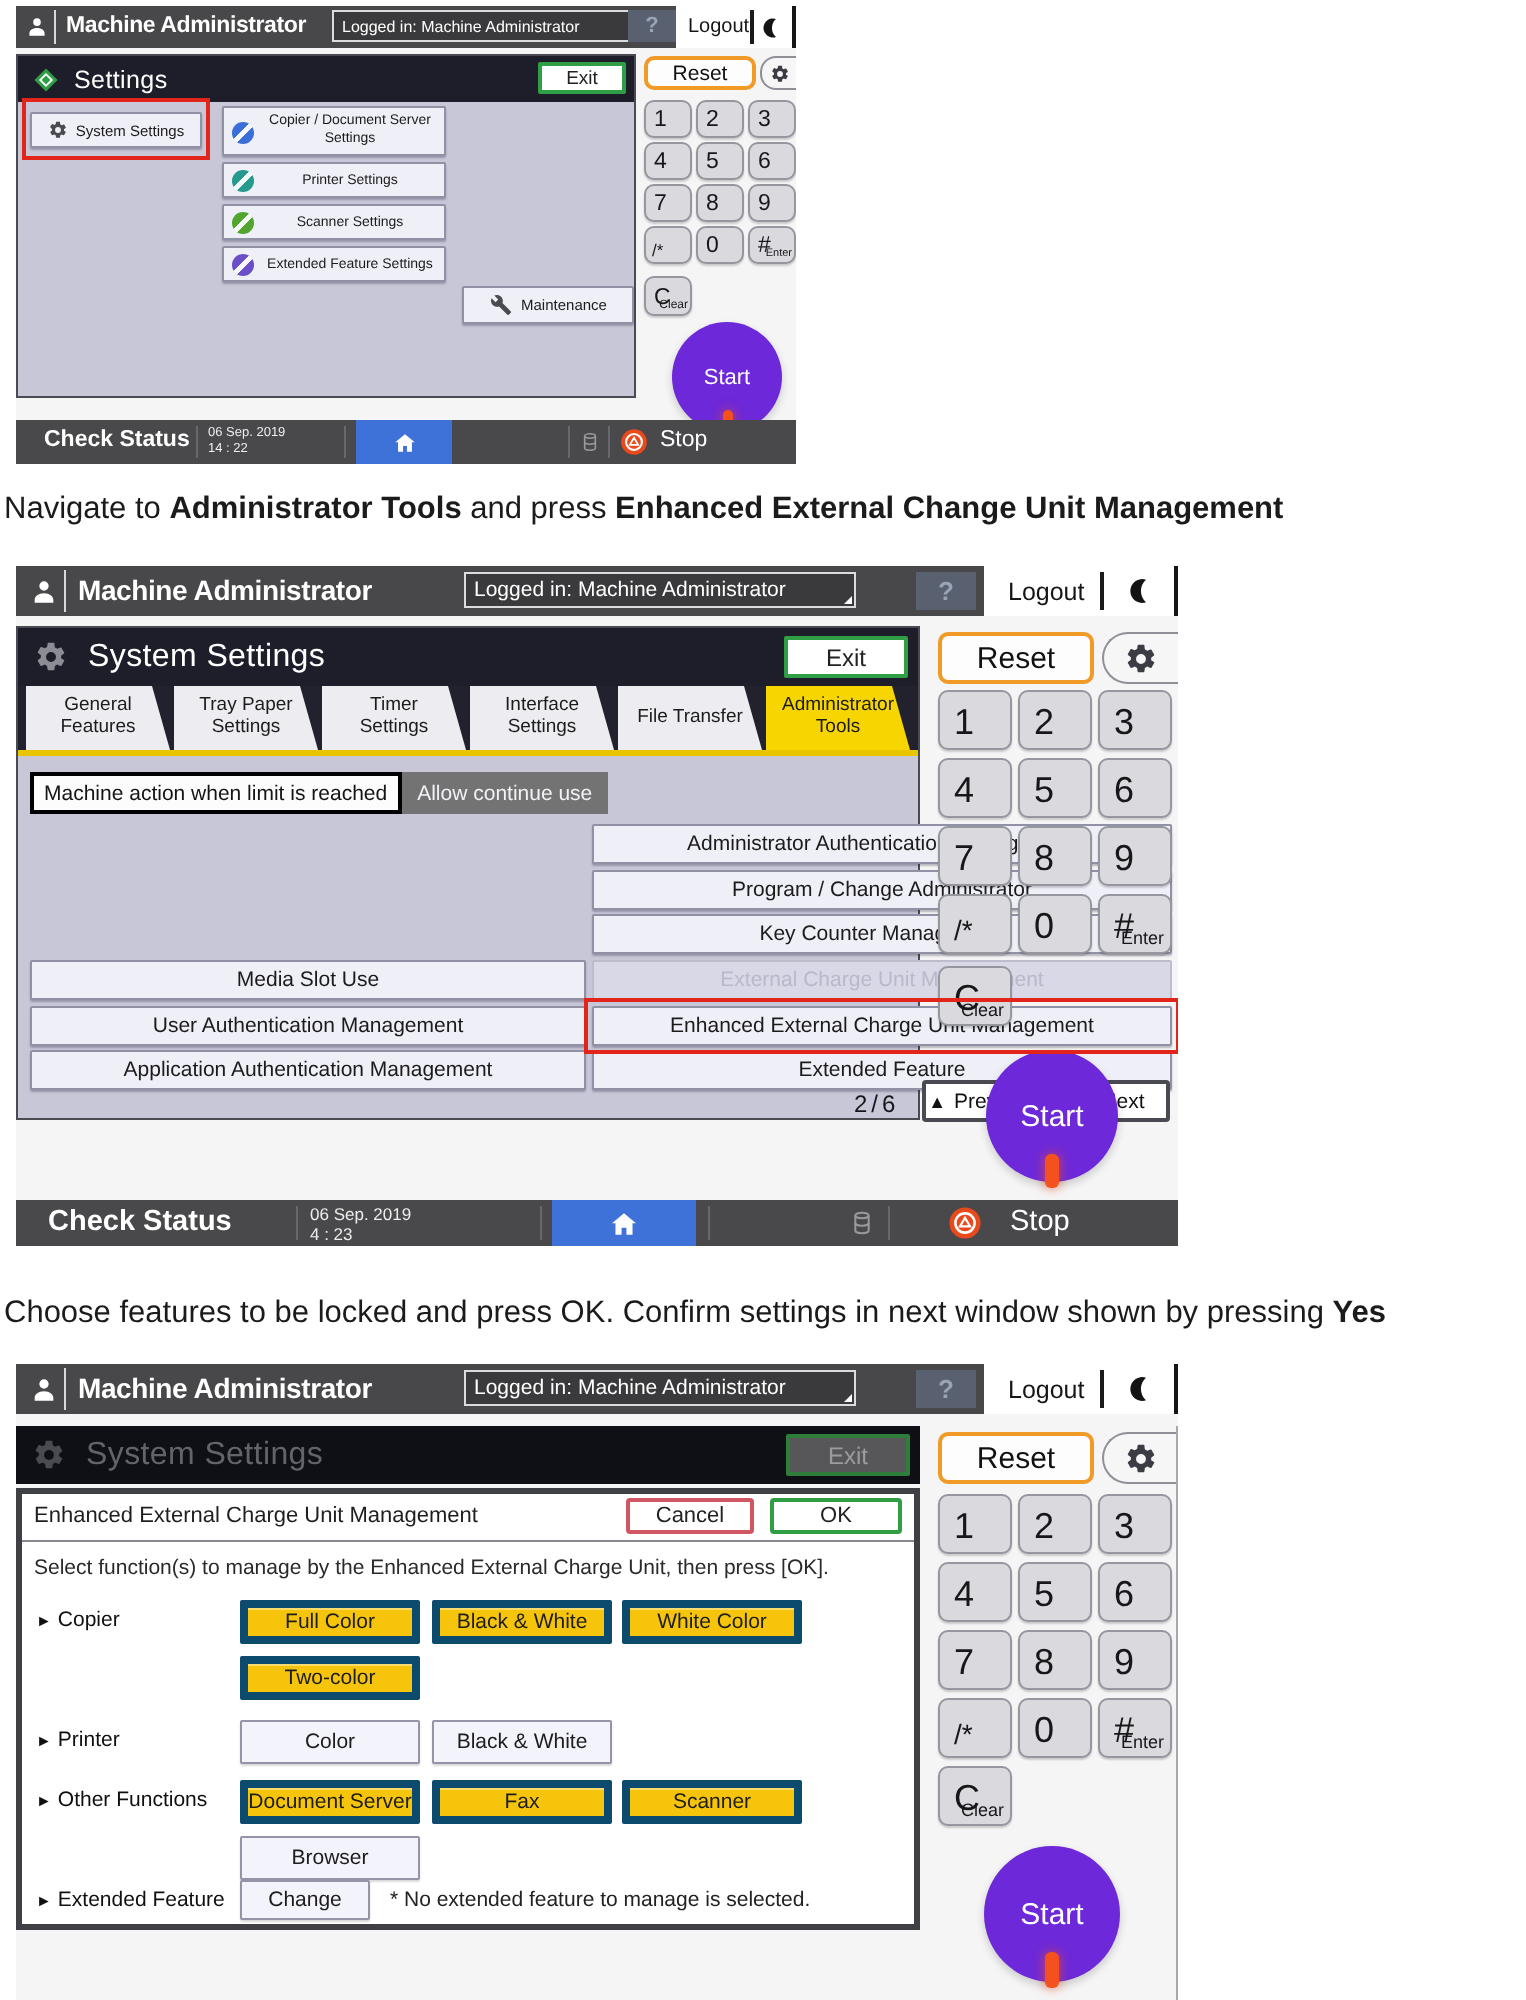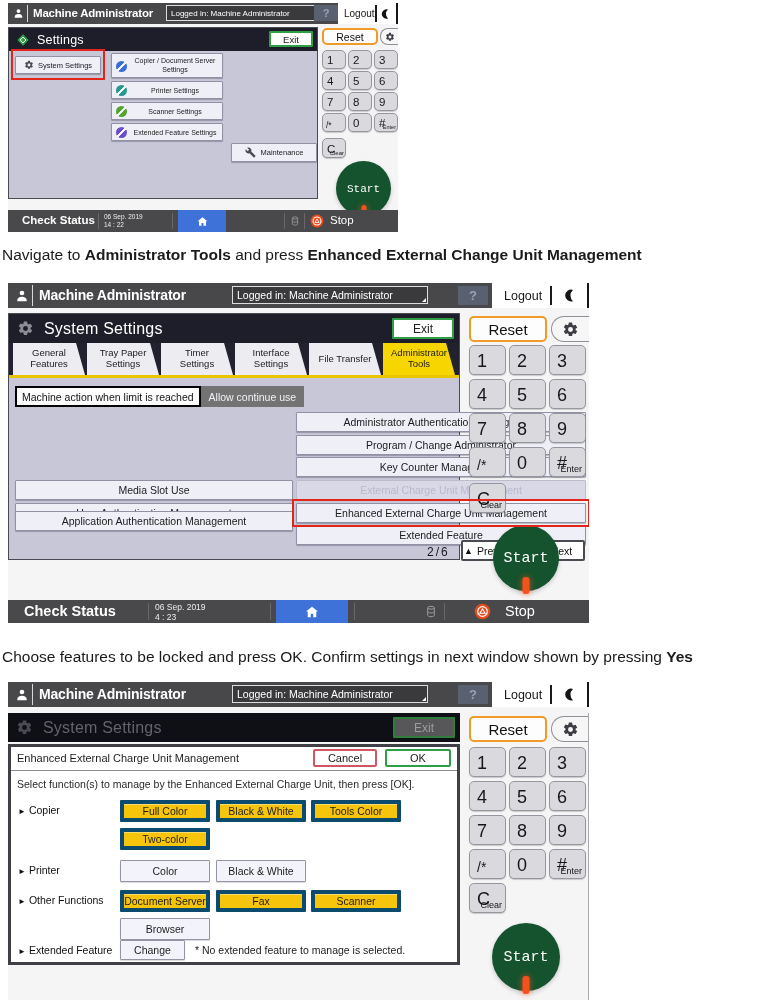--- a/index.html
+++ b/index.html
@@ -38,21 +38,21 @@
 
 .chiprow{position:absolute;display:flex}
 .chipl{background:#fcfcfc;border:2px solid #000000;color:#141414;display:flex;align-items:center;padding:0 5px;font-size:10.5px;height:21px}
 .chipv{background:#737373;border:2px solid #262b41;color:#f2f2f6;display:flex;align-items:center;padding:0 8px;font-size:10.5px;height:21px}
 
 .k{background:#dadade;border:1px solid #96969e;border-radius:5px;position:relative;font-family:inherit;color:#17171a;box-shadow:0 1px 1px rgba(0,0,0,.18)}
 .kd{display:block;text-align:left}
 .ent,.cl{position:absolute;right:3px;bottom:2px;font-size:9px}
 .resetb{position:absolute;background:#fdfdfd;border:2.5px solid #f09b28;border-radius:5px;font-family:inherit;color:#111}
 .gpill{position:absolute;background:#f6f6f7;border:1px solid #8f8f97;border-right:none;display:flex;align-items:center;justify-content:center}
-.startb{position:absolute;border-radius:50%;background:#14532d;border:none;color:#fff;font-family:Liberation Mono, monospace;box-shadow:0 2px 4px rgba(0,0,0,.18)}
+.startb{position:absolute;border-radius:50%;background:#6d28d9;border:none;color:#fff;font-family:Liberation Sans, sans-serif;box-shadow:0 2px 4px rgba(0,0,0,.18)}
 .sbar{position:absolute;left:50%;transform:translateX(-50%);background:#f4511e;border-radius:3px;box-shadow:0 0 6px rgba(244,81,30,.75)}
 .bigp .kd{font-size:18px;padding:2px 0 0 7px}
 .bigp .ksm .kd,.bigp .kd.ksm{font-size:14px;padding-top:5px}
 
 .bb{position:absolute;left:0;width:100%;background:#49494b;color:#fff}
 .bb .cs{position:absolute;font-weight:700;white-space:nowrap;background:none;border:none;color:#fff;font-family:inherit}
 .dt{position:absolute;color:#ededed;line-height:1.2;white-space:nowrap}
 .homeb{position:absolute;background:#3e72d8;display:flex;align-items:center;justify-content:center;border:none}
 .vd{position:absolute;width:1px;background:#67676d;top:15%;height:70%}
 .stopi{position:absolute}
@@ -299,21 +299,21 @@
       </span>
       <button class="lv" style="left:287px;top:34px;width:290px;height:20px;font-size:10.5px">Administrator Authentication Management</button>
       <button class="lv" style="left:287px;top:57px;width:290px;height:20px;font-size:10.5px">Program / Change Administrator</button>
       <button class="lv" style="left:287px;top:79px;width:290px;height:20px;font-size:10.5px">Key Counter Management</button>
       <button class="lv dis" style="left:287px;top:102px;width:290px;height:20px;font-size:10.5px">External Charge Unit Management</button>
       <button class="lv" style="left:287px;top:125px;width:290px;height:20px;font-size:10.5px">Enhanced External Charge Unit Management</button>
       <div class="annot" style="left:283px;top:121px;width:298px;height:28px"></div>
       <button class="lv" style="left:287px;top:147px;width:290px;height:20px;font-size:10.5px">Extended Feature</button>
       <button class="lv" style="left:6px;top:125px;width:278px;height:20px;font-size:10.5px">User Authentication Management</button>
       <button class="lv" style="left:6px;top:102px;width:278px;height:20px;font-size:10.5px">Media Slot Use</button>
-      <button class="lv" style="left:6px;top:133px;width:278px;height:20px;font-size:10.5px">Application Authentication Management</button>
+      <button class="lv" style="left:6px;top:147px;width:278px;height:20px;font-size:10.5px">Application Authentication Management</button>
       <span class="pg" style="left:418px;top:167px">2/6</span>
       <button class="navb" style="left:452px;top:162px;width:60px;height:21px">
         <span class="tri">▲</span>
         <span>Previous</span>
       </button>
       <button class="navb" style="left:516px;top:162px;width:60px;height:21px">
         <span class="tri">▼</span>
         <span>Next</span>
       </button>
     </div>
@@ -454,21 +454,21 @@
         <button class="okb" style="right:6px;top:2px;width:66px;height:18px">OK</button>
       </div>
       <span style="position:absolute;left:6px;top:31px;font-size:10.5px;color:#2a2a2a;white-space:nowrap">Select function(s) to manage by the Enhanced External Charge Unit, then press [OK].</span>
 
       <span class="rlab" style="left:7px;top:57px">
           <span class="ra">►</span>
           <span>Copier</span>
         </span>
       <button class="ybtn" style="left:109px;top:53px;width:90px;height:22px">Full Color</button>
       <button class="ybtn" style="left:205px;top:53px;width:90px;height:22px">Black &amp; White</button>
-      <button class="ybtn" style="left:300px;top:53px;width:90px;height:22px">Tools Color</button>
+      <button class="ybtn" style="left:300px;top:53px;width:90px;height:22px">White Color</button>
       <button class="ybtn" style="left:109px;top:81px;width:90px;height:22px">Two-color</button>
 
       <span class="rlab" style="left:7px;top:117px">
           <span class="ra">►</span>
           <span>Printer</span>
         </span>
       <button class="wbtn" style="left:109px;top:113px;width:90px;height:22px">Color</button>
       <button class="wbtn" style="left:205px;top:113px;width:90px;height:22px">Black &amp; White</button>
 
       <span class="rlab" style="left:7px;top:147px">

